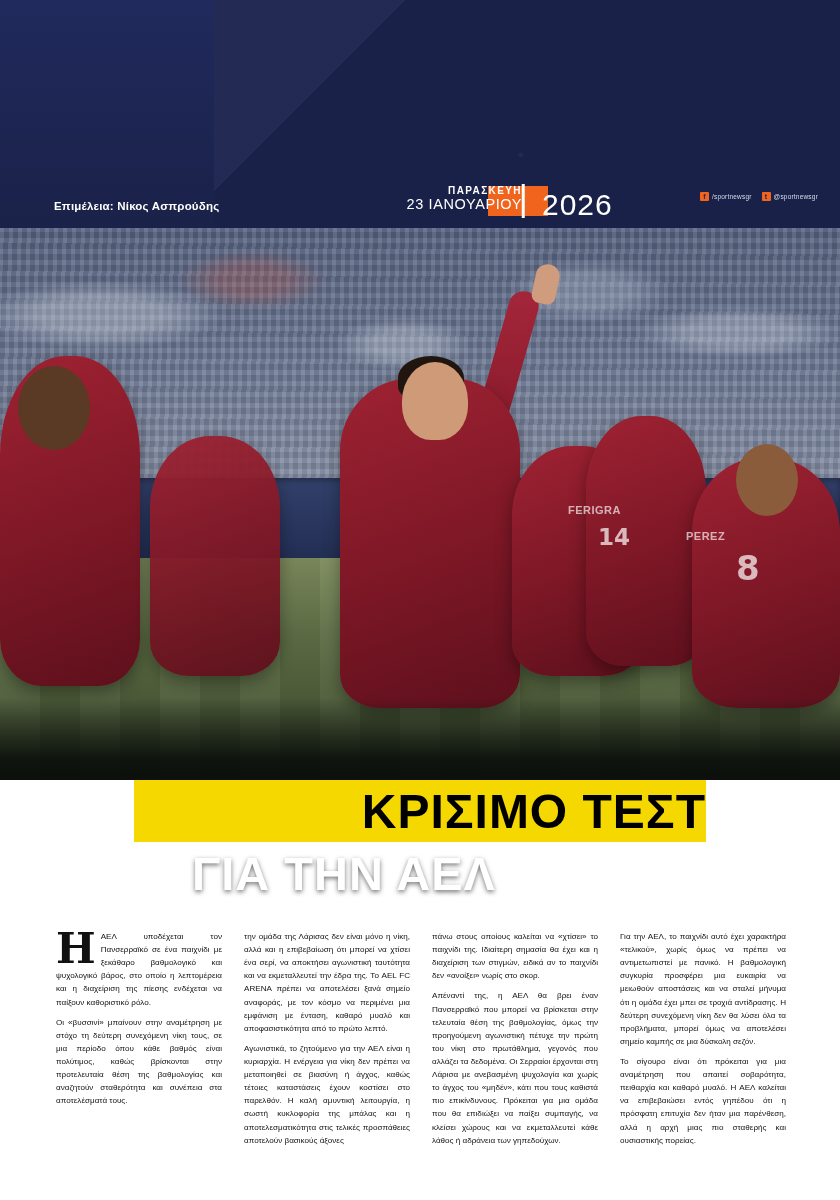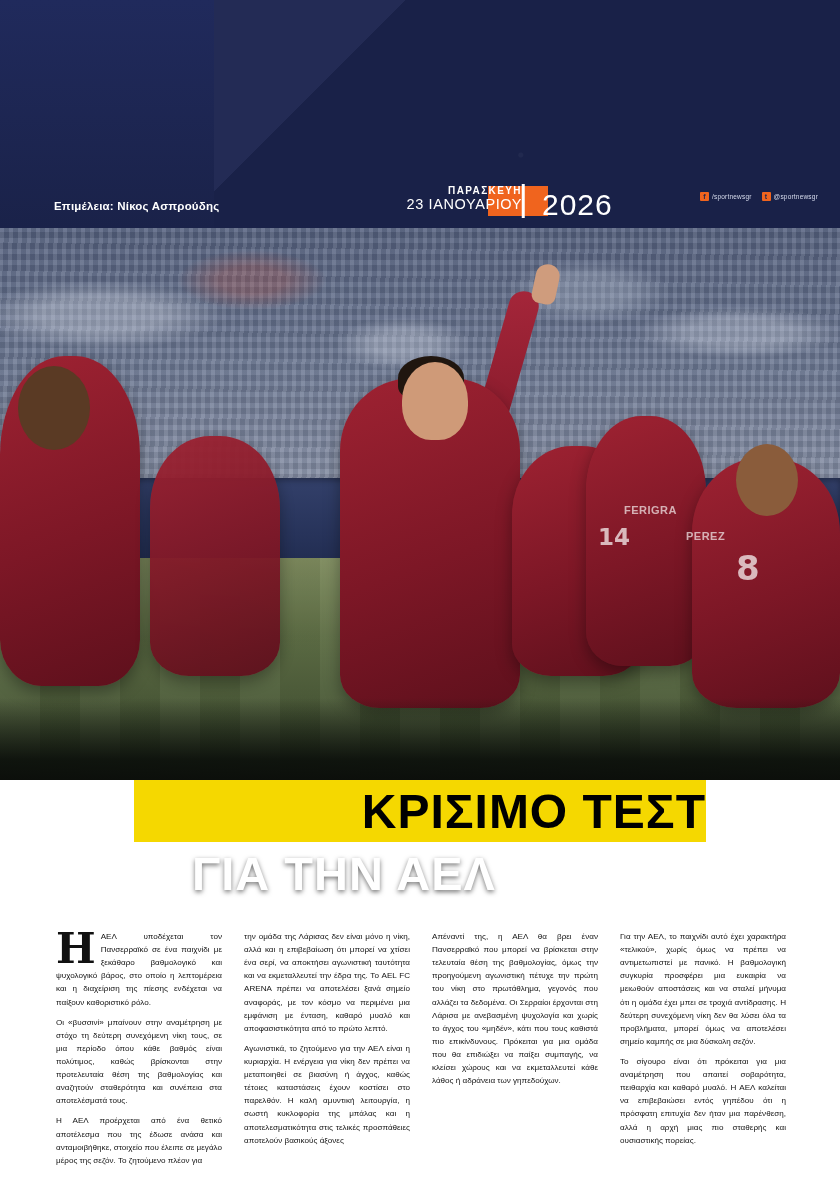--- a/index.html
+++ b/index.html
@@ -321,21 +321,21 @@
     <div class="player p2"></div>
 
     <div class="p-hero-arm"></div>
     <div class="p-hero-hand"></div>
     <div class="player p-hero"></div>
     <div class="p-hero-hair"></div>
     <div class="p-hero-head"></div>
 
     <div class="player p4"></div>
     <div class="player p5"></div>
-    <div class="pl-name" style="left:624px; top:276px;">FERIGRA</div>
+    <div class="pl-name" style="left:568px; top:276px;">FERIGRA</div>
     <div class="pl-num" style="left:598px; top:296px; font-size:23px;">14</div>
 
     <div class="player p6"></div>
     <div class="p6-head"></div>
     <div class="pl-name" style="left:686px; top:302px;">PEREZ</div>
     <div class="pl-num" style="left:736px; top:320px; font-size:34px;">8</div>
 
     <div class="pitch-dark"></div>
   </figure>
 
@@ -346,27 +346,27 @@
     </div>
     <div class="headline-white">ΓΙΑ ΤΗΝ ΑΕΛ</div>
   </div>
 
   <article class="body-cols">
     <div class="col">
       <p>
         <span class="dropcap">Η</span><span>ΑΕΛ υποδέχεται τον Πανσερραϊκό σε ένα παιχνίδι με ξεκάθαρο βαθμολογικό και ψυχολογικό βάρος, στο οποίο η λεπτομέρεια και η διαχείριση της πίεσης ενδέχεται να παίξουν καθοριστικό ρόλο.</span>
       </p>
       <p><span>Οι «βυσσινί» μπαίνουν στην αναμέτρηση με στόχο τη δεύτερη συνεχόμενη νίκη τους, σε μια περίοδο όπου κάθε βαθμός είναι πολύτιμος, καθώς βρίσκονται στην προτελευταία θέση της βαθμολογίας και αναζητούν σταθερότητα και συνέπεια στα αποτελέσματά τους.</span></p>
-      <p><span>Η ΑΕΛ προέρχεται από ένα θετικό αποτέλεσμα που της έδωσε ανάσα και ανταμοιβήθηκε, στοιχείο που έλειπε σε μεγάλο μέρος της σεζόν. Το ζητούμενο πλέον για</span></p>
     </div>
     <div class="col">
       <p><span>την ομάδα της Λάρισας δεν είναι μόνο η νίκη, αλλά και η επιβεβαίωση ότι μπορεί να χτίσει ένα σερί, να αποκτήσει αγωνιστική ταυτότητα και να εκμεταλλευτεί την έδρα της. Το AEL FC ARENA πρέπει να αποτελέσει ξανά σημείο αναφοράς, με τον κόσμο να περιμένει μια εμφάνιση με ένταση, καθαρό μυαλό και αποφασιστικότητα από το πρώτο λεπτό.</span></p>
       <p><span>Αγωνιστικά, το ζητούμενο για την ΑΕΛ είναι η κυριαρχία. Η ενέργεια για νίκη δεν πρέπει να μεταποιηθεί σε βιασύνη ή άγχος, καθώς τέτοιες καταστάσεις έχουν κοστίσει στο παρελθόν. Η καλή αμυντική λειτουργία, η σωστή κυκλοφορία της μπάλας και η αποτελεσματικότητα στις τελικές προσπάθειες αποτελούν βασικούς άξονες</span></p>
     </div>
     <div class="col">
+      <p><span>πάνω στους οποίους καλείται να «χτίσει» το παιχνίδι της. Ιδιαίτερη σημασία θα έχει και η διαχείριση των στιγμών, ειδικά αν το παιχνίδι δεν «ανοίξει» νωρίς στο σκορ.</span></p>
       <p><span>Απέναντί της, η ΑΕΛ θα βρει έναν Πανσερραϊκό που μπορεί να βρίσκεται στην τελευταία θέση της βαθμολογίας, όμως την προηγούμενη αγωνιστική πέτυχε την πρώτη του νίκη στο πρωτάθλημα, γεγονός που αλλάζει τα δεδομένα. Οι Σερραίοι έρχονται στη Λάρισα με ανεβασμένη ψυχολογία και χωρίς το άγχος του «μηδέν», κάτι που τους καθιστά πιο επικίνδυνους. Πρόκειται για μια ομάδα που θα επιδιώξει να παίξει συμπαγής, να κλείσει χώρους και να εκμεταλλευτεί κάθε λάθος ή αδράνεια των γηπεδούχων.</span></p>
     </div>
     <div class="col">
       <p><span>Για την ΑΕΛ, το παιχνίδι αυτό έχει χαρακτήρα «τελικού», χωρίς όμως να πρέπει να αντιμετωπιστεί με πανικό. Η βαθμολογική συγκυρία προσφέρει μια ευκαιρία να μειωθούν αποστάσεις και να σταλεί μήνυμα ότι η ομάδα έχει μπει σε τροχιά αντίδρασης. Η δεύτερη συνεχόμενη νίκη δεν θα λύσει όλα τα προβλήματα, μπορεί όμως να αποτελέσει σημείο καμπής σε μια δύσκολη σεζόν.</span></p>
       <p><span>Το σίγουρο είναι ότι πρόκειται για μια αναμέτρηση που απαιτεί σοβαρότητα, πειθαρχία και καθαρό μυαλό. Η ΑΕΛ καλείται να επιβεβαιώσει εντός γηπέδου ότι η πρόσφατη επιτυχία δεν ήταν μια παρένθεση, αλλά η αρχή μιας πιο σταθερής και ουσιαστικής πορείας.</span></p>
     </div>
   </article>
 
 </div>
 

